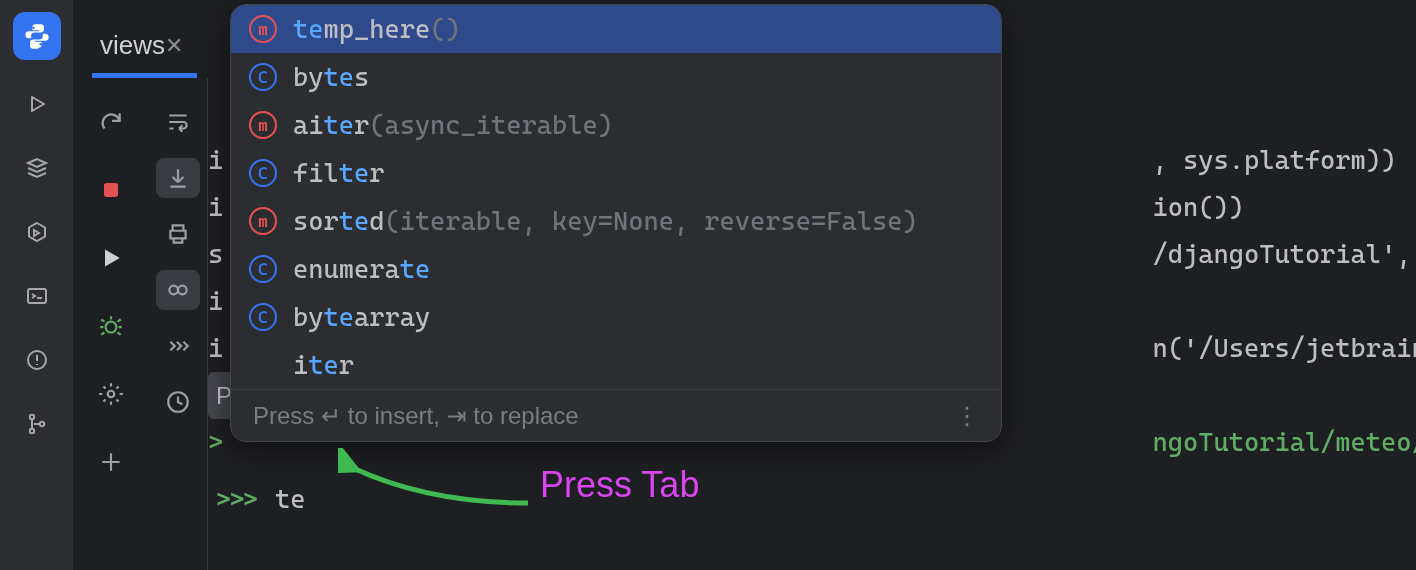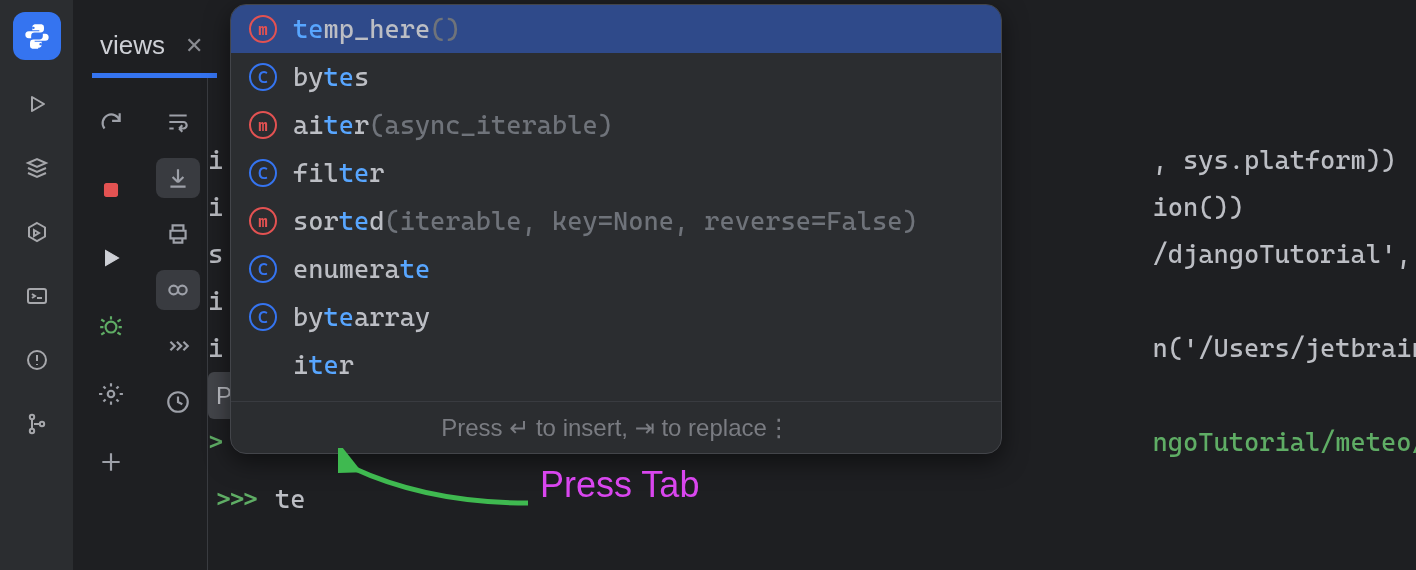--- a/index.html
+++ b/index.html
@@ -45,21 +45,21 @@
     left: 74px; top: 0;
     height: 78px;
     display: flex;
     align-items: flex-end;
     padding-left: 18px;
     gap: 8px;
   }
   .tab {
     display: flex;
     align-items: center;
-    gap: 20px;
+    gap: 0;
     padding: 12px 14px 12px 8px;
     color: #ced0d6;
     font-size: 26px;
     font-family: -apple-system, "Segoe UI", sans-serif;
     border-bottom: 5px solid #3574f0;
   }
   .tab .close { color: #8a8c92; font-size: 22px; }
 
   .col2 {
     position: absolute;
@@ -152,28 +152,27 @@
   }
   .comp-ico.m { border-color: #e35252; color: #e35252; }
   .comp-ico.c { border-color: #3574f0; color: #3574f0; }
   .comp-ico.none { border: none; }
   .comp-text { color: #bcbec4; }
   .comp-text .hl { color: #58a6ff; }
   .comp-text .sig { color: #6f737a; }
   .comp-foot {
     display: flex;
     align-items: center;
-    justify-content: center;
+    justify-content: space-between;
     height: 52px;
     padding: 0 22px;
     color: #7a7c82;
     font-size: 24px;
     font-family: -apple-system, "Segoe UI", sans-serif;
     border-top: 1px solid #393b40;
-    margin-top: 12px;
   }
 
   .input-line {
     position: absolute;
     left: 214px;
     top: 450px;
     font-size: 26px;
     color: #bcbec4;
     margin-top: 34px;
   }

